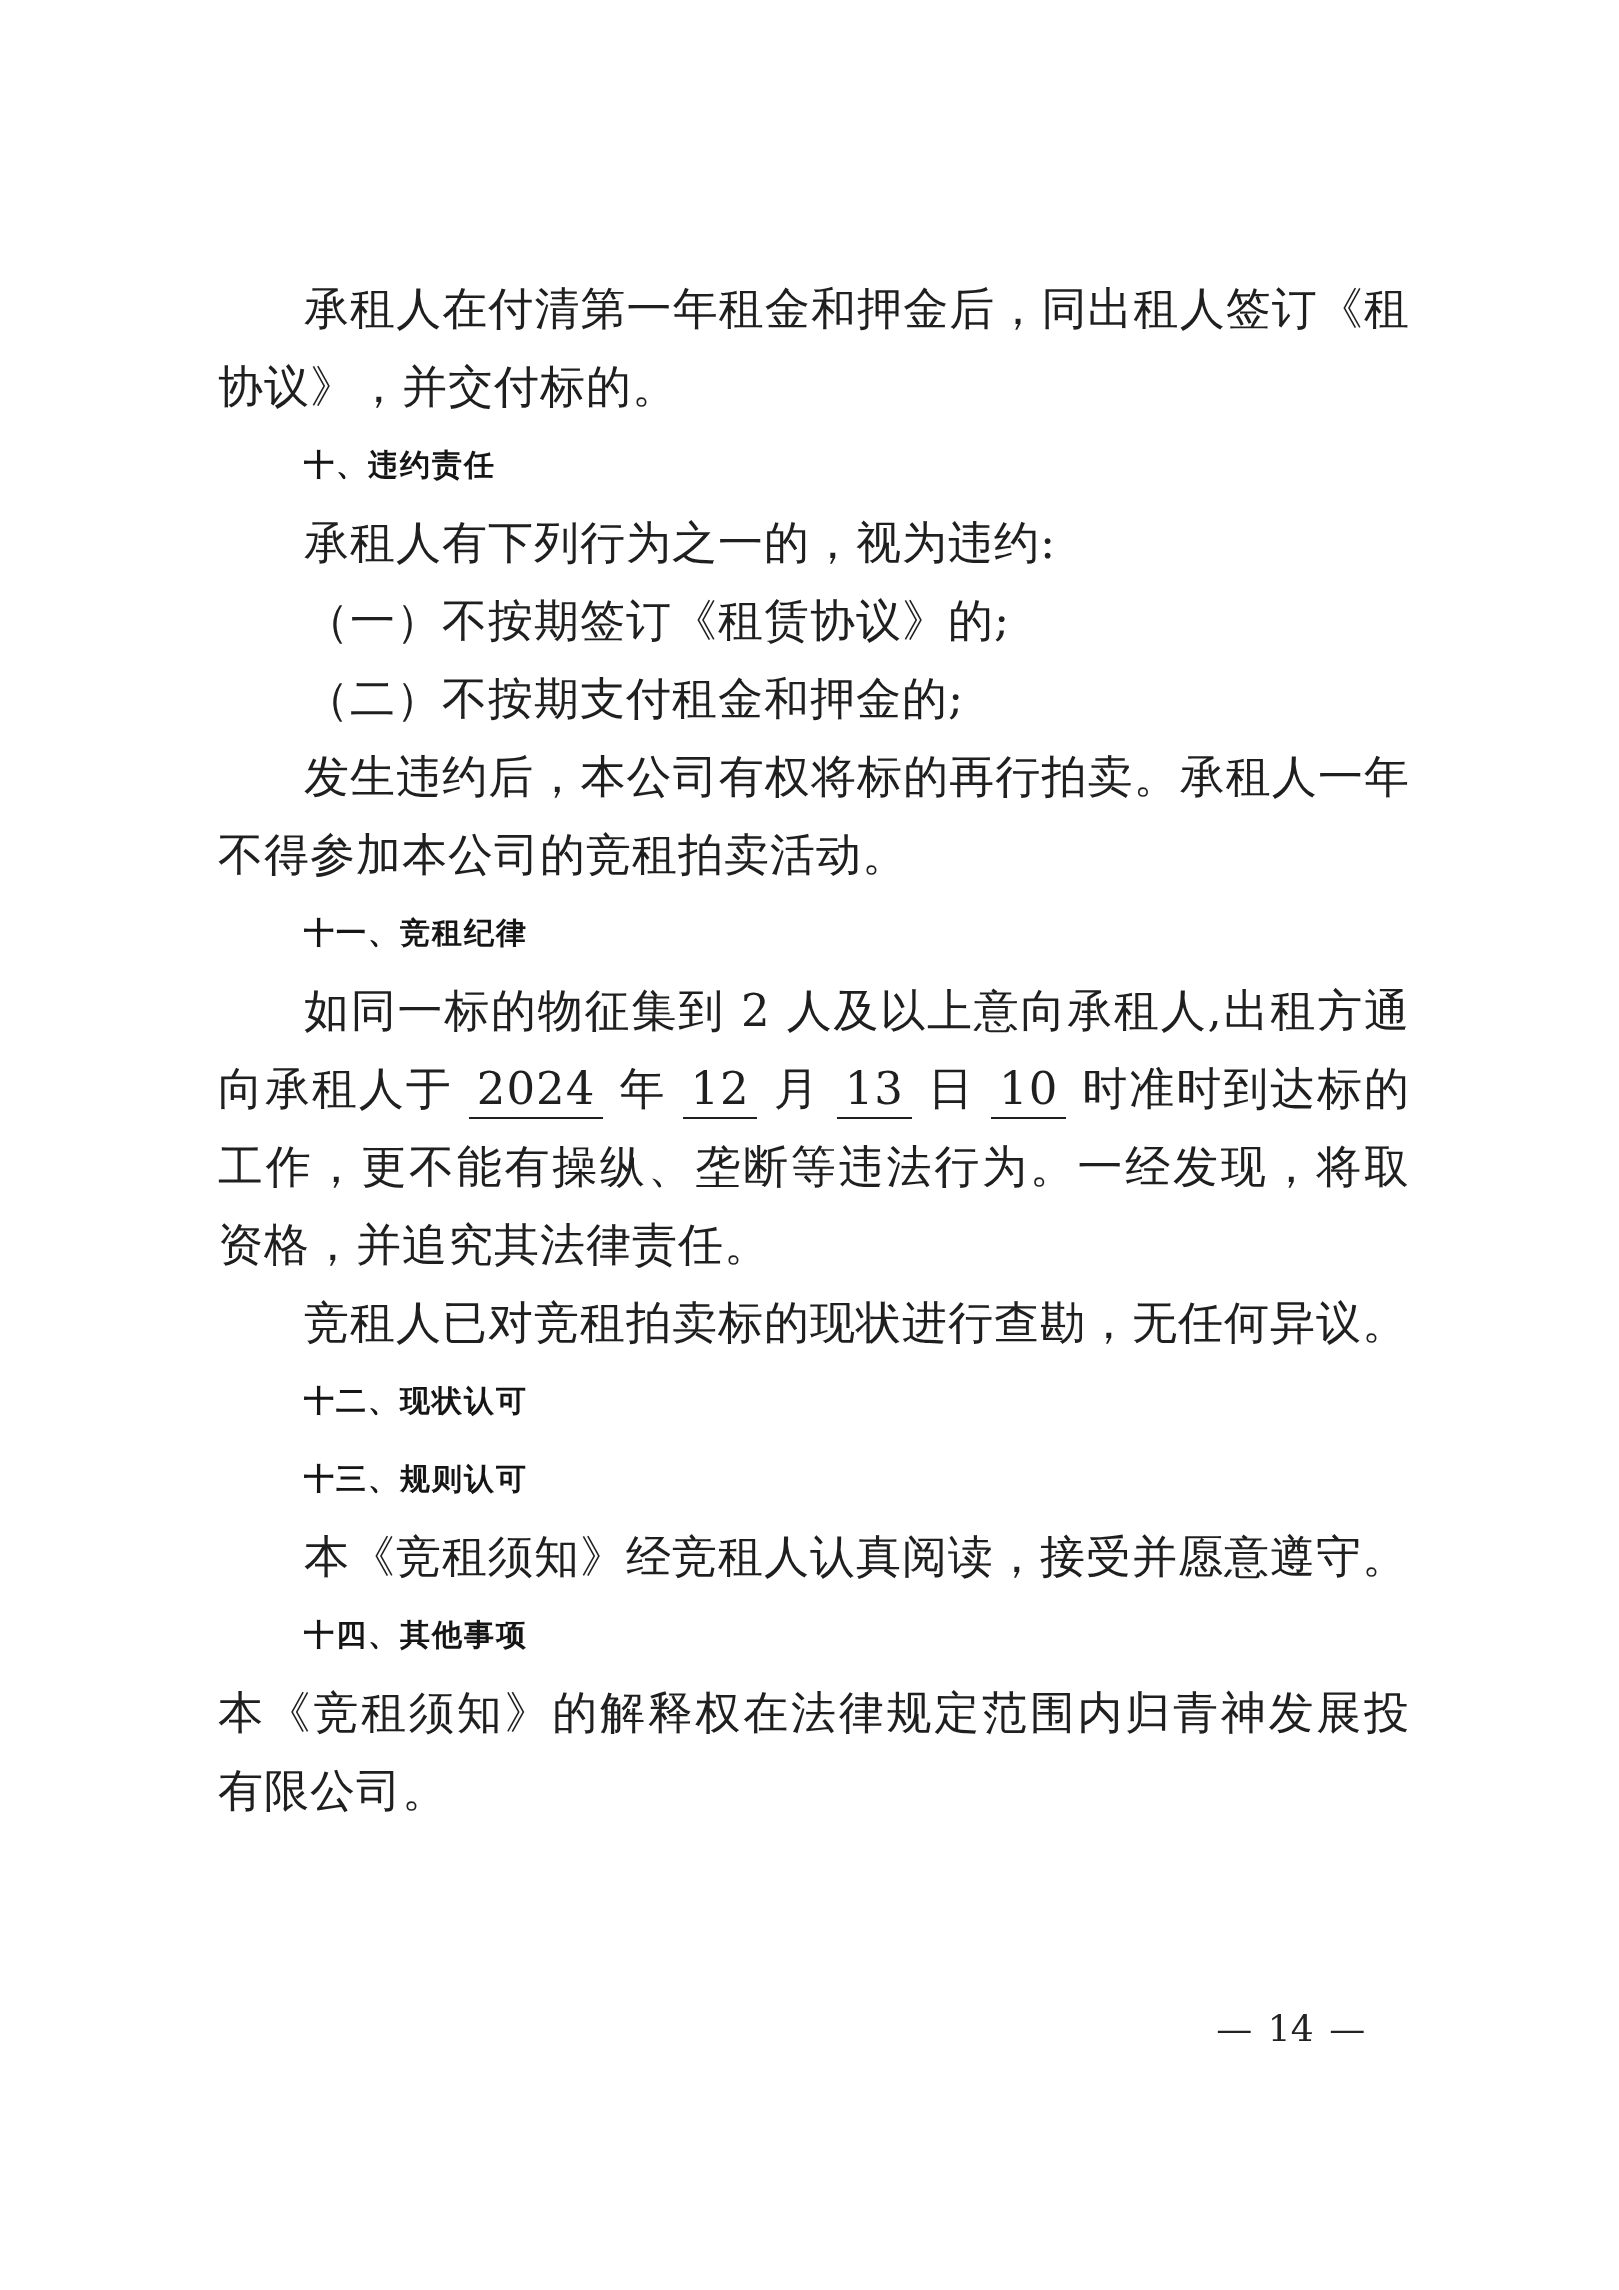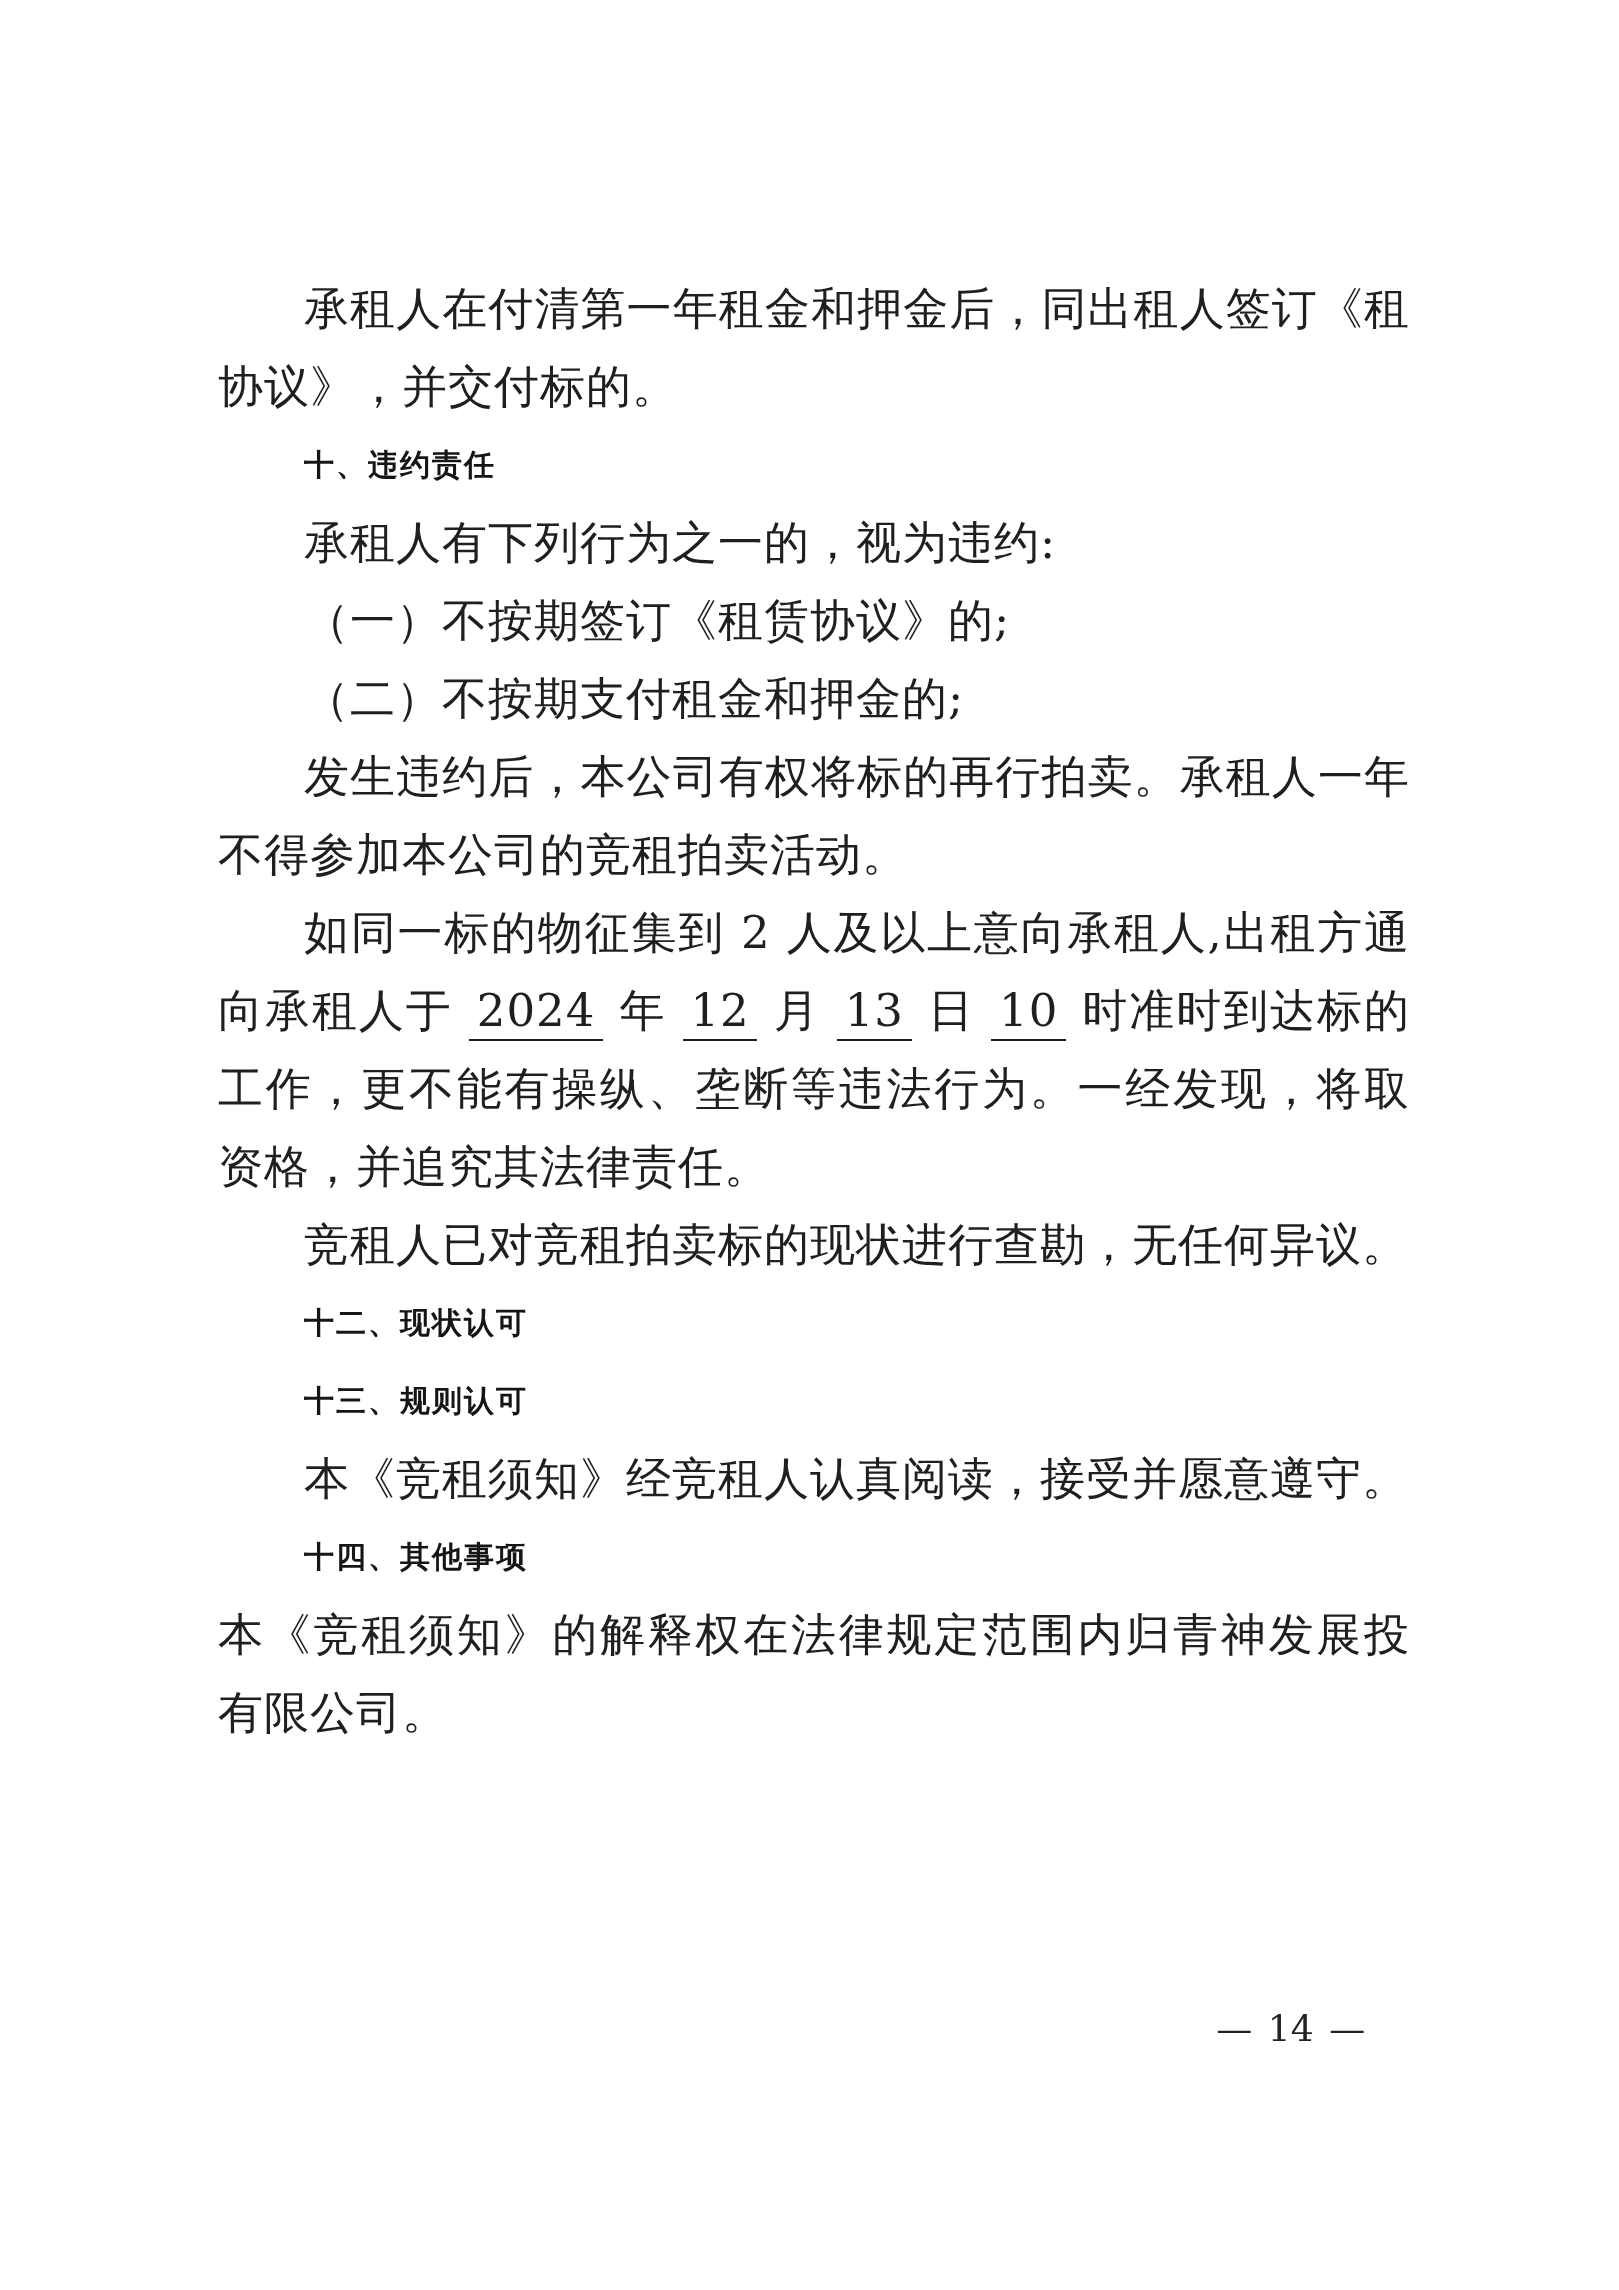--- a/index.html
+++ b/index.html
@@ -86,20 +86,21 @@
 <div class="page">
   <div class="content">
       <div class="line body indent fill"><span>承租人在付清第一年租金和押金后，同出租人签订《租赁</span></div>
       <div class="line body"><span>协议》，并交付标的。</span></div>
       <div class="line heading indent"><span>十、违约责任</span></div>
       <div class="line body indent"><span>承租人有下列行为之一的，视为违约:</span></div>
       <div class="line body indent"><span>（一）不按期签订《租赁协议》的;</span></div>
       <div class="line body indent"><span>（二）不按期支付租金和押金的;</span></div>
       <div class="line body indent fill"><span>发生违约后，本公司有权将标的再行拍卖。承租人一年内</span></div>
       <div class="line body"><span>不得参加本公司的竞租拍卖活动。</span></div>
+      <div class="line heading indent"><span>十一、竞租纪律</span></div>
       <div class="line body indent fill"><span>如同一标的物征集到 2 人及以上意向承租人,出租方通知意</span></div>
       <div class="line body fill"><span>向承租人于 </span><span class="u">2024</span><span> 年 </span><span class="u">12</span><span> 月 </span><span class="u">13</span><span> 日 </span><span class="u">10</span><span> 时准时到达标的物所在公司，</span></div>
       <div class="line body fill"><span>工作，更不能有操纵、垄断等违法行为。一经发现，将取消竞租</span></div>
       <div class="line body"><span>资格，并追究其法律责任。</span></div>
       <div class="line body indent"><span>竞租人已对竞租拍卖标的现状进行查勘，无任何异议。</span></div>
       <div class="line heading indent"><span>十二、现状认可</span></div>
       <div class="line heading indent"><span>十三、规则认可</span></div>
       <div class="line body indent"><span>本《竞租须知》经竞租人认真阅读，接受并愿意遵守。</span></div>
       <div class="line heading indent"><span>十四、其他事项</span></div>
       <div class="line body fill"><span>本《竞租须知》的解释权在法律规定范围内归青神发展投资集团</span></div>

